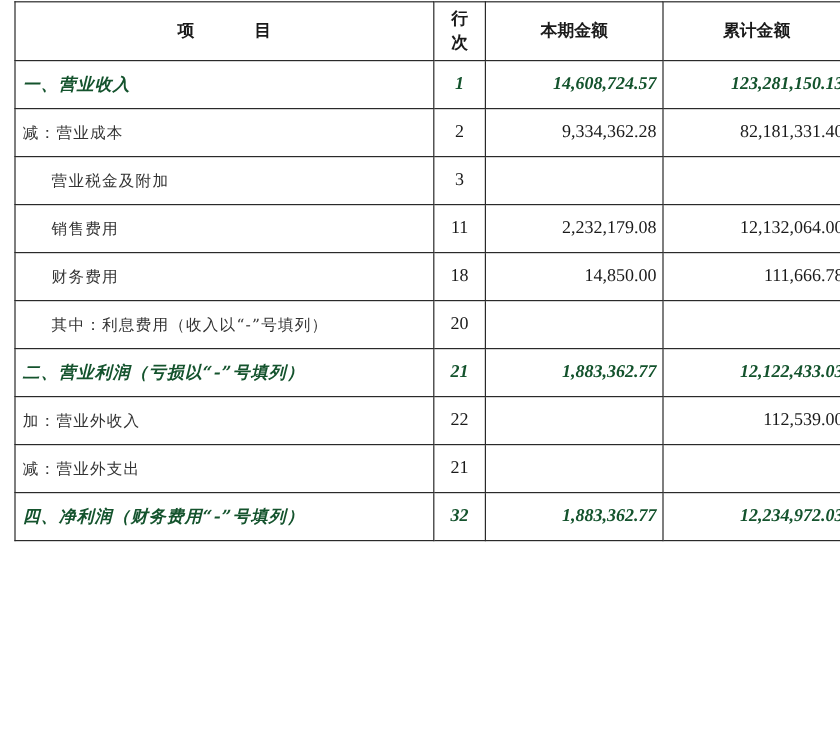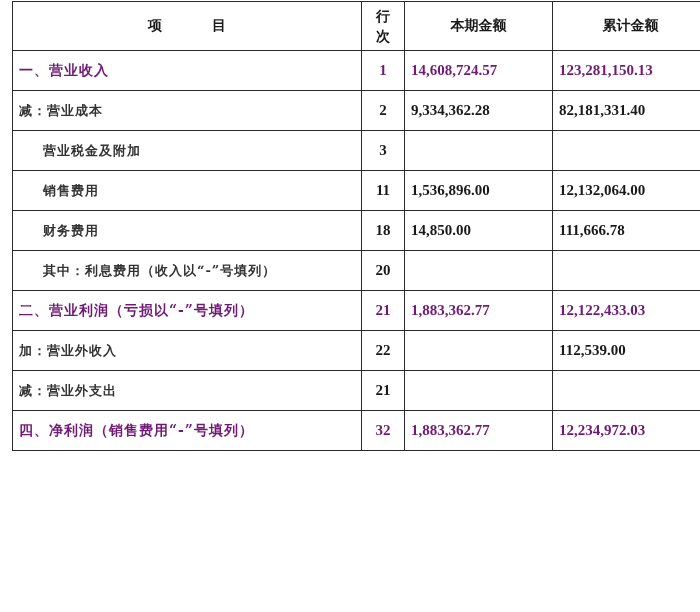--- a/index.html
+++ b/index.html
@@ -10,31 +10,31 @@
     width: 696px;
     font-family: "DejaVu Serif", "Liberation Serif", serif;
     color: #1a1a1a;
     table-layout: fixed;
   }
   td, th {
     border: 1px solid #2a2a2a;
     height: 39px;
     padding: 0 6px;
     font-size: 14px;
-    font-weight: bold;
+    font-weight: normal;
     white-space: nowrap;
     overflow: hidden;
   }
   thead th { height: 48px; font-weight: bold; font-size: 14px; text-align: center; }
   th.rowno-h { line-height: 20px; padding: 0; }
   td.item { text-align: left; color: #333; font-size: 13px; letter-spacing: 1px; }
   td.item.indent { padding-left: 30px; }
   td.rowno { text-align: center; font-family: "Liberation Serif", serif; font-size: 15px; padding: 0; }
-  td.num { text-align: left; font-family: "Liberation Serif", serif; font-size: 15px; padding-right: 5px; }
-  tr.bold td { font-weight: bold; color: #701a75; }
+  td.num { text-align: right; font-family: "Liberation Serif", serif; font-size: 15px; padding-right: 5px; }
+  tr.bold td { font-weight: bold; color: #14532d; font-style: italic; }
   tr.bold td.item { font-size: 14px; letter-spacing: 1px; }
   col.c1 { width: 349px; }
   col.c2 { width: 43px; }
   col.c3 { width: 148px; }
   col.c4 { width: 156px; }
   .hdr-item span { display: inline-block; }
   .hdr-item .gap { width: 50px; }
 </style>
 </head>
 <body>
@@ -74,21 +74,21 @@
       </tr>
       <tr>
         <td class="item indent">营业税金及附加</td>
         <td class="rowno">3</td>
         <td class="num"></td>
         <td class="num"></td>
       </tr>
       <tr>
         <td class="item indent">销售费用</td>
         <td class="rowno">11</td>
-        <td class="num">1,536,896.00</td>
+        <td class="num">2,232,179.08</td>
         <td class="num">12,132,064.00</td>
       </tr>
       <tr>
         <td class="item indent">财务费用</td>
         <td class="rowno">18</td>
         <td class="num">14,850.00</td>
         <td class="num">111,666.78</td>
       </tr>
       <tr>
         <td class="item indent">其中：利息费用（收入以“-”号填列）</td>
@@ -108,19 +108,19 @@
         <td class="num"></td>
         <td class="num">112,539.00</td>
       </tr>
       <tr>
         <td class="item">减：营业外支出</td>
         <td class="rowno">21</td>
         <td class="num"></td>
         <td class="num"></td>
       </tr>
       <tr class="bold">
-        <td class="item">四、净利润（销售费用“-”号填列）</td>
+        <td class="item">四、净利润（财务费用“-”号填列）</td>
         <td class="rowno">32</td>
         <td class="num">1,883,362.77</td>
         <td class="num">12,234,972.03</td>
       </tr>
     </tbody>
 </table>
 
 </body></html>

